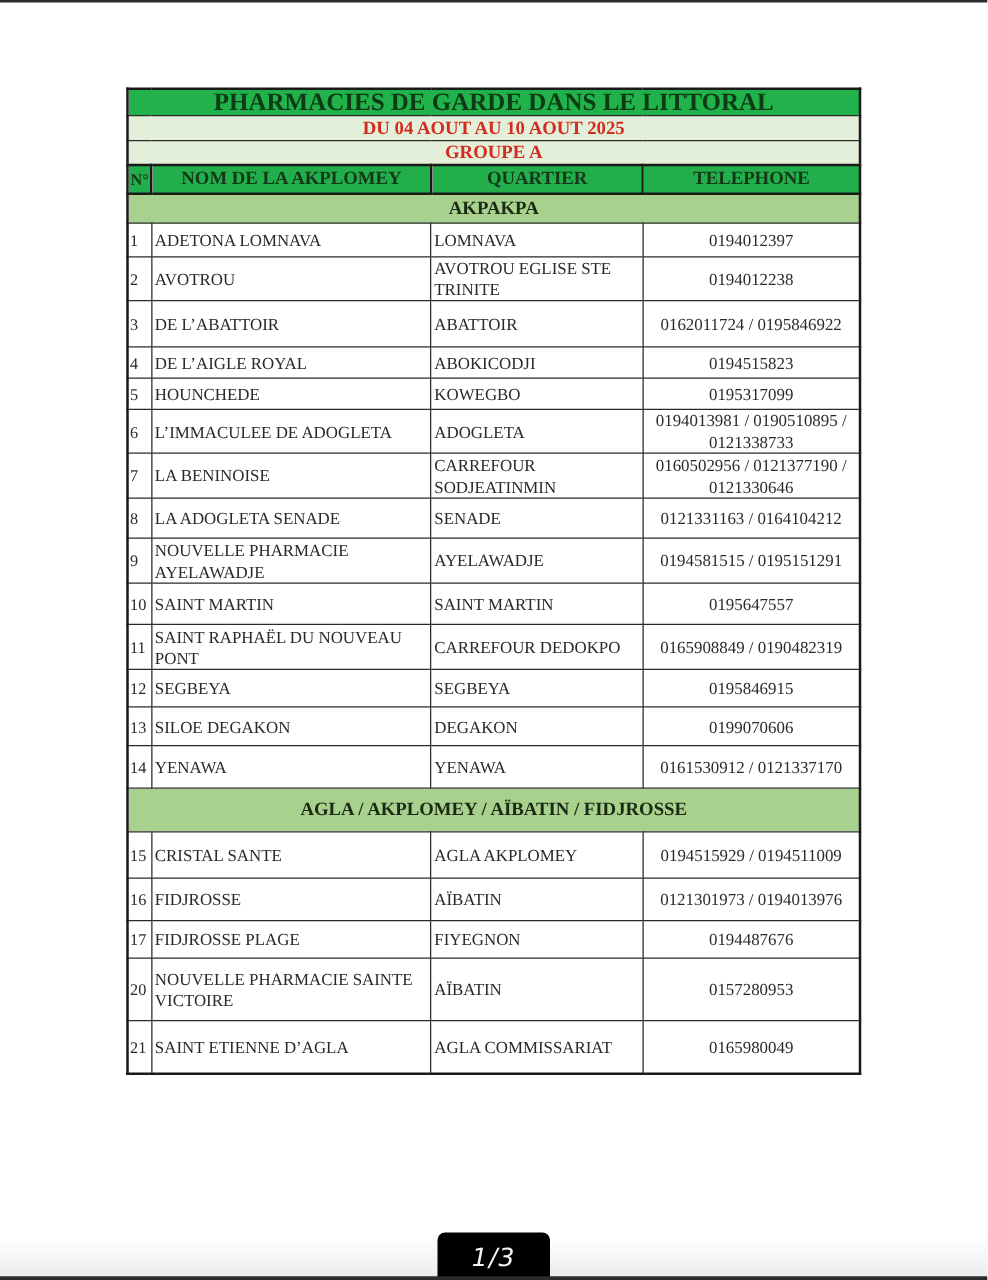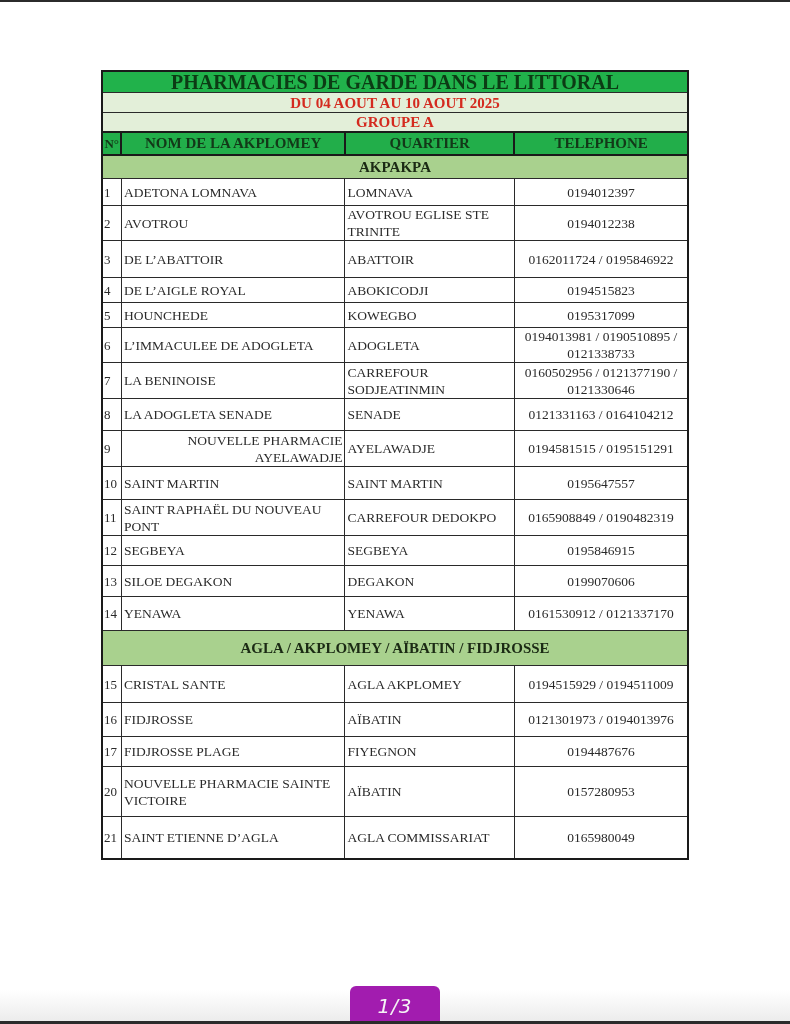--- a/index.html
+++ b/index.html
@@ -32,21 +32,21 @@
   .bottom-shade {
     position: absolute;
     left: 0; top: 990px;
     width: 790px; height: 31px;
     background: linear-gradient(#ffffff, #ececec);
   }
   .page-indicator {
     position: absolute;
     left: 350px; top: 986px;
     width: 90px; height: 36px;
-    background: #a21caf;
+    background: #000000;
     border-radius: 6px 6px 0 0;
     color: #f4f4f4;
     font-family: "DejaVu Sans", sans-serif;
     font-size: 20px;
     font-style: italic;
     text-align: center;
     line-height: 40px;
     letter-spacing: 1px;
   }
   table.pharma {
@@ -190,21 +190,21 @@
           <td class="tel" style="height: 35px;">0160502956 / 0121377190 / 0121330646</td>
         </tr>
         <tr class="data-row">
           <td class="num" style="height: 31px;">8</td>
           <td class="name" style="height: 31px;">LA ADOGLETA SENADE</td>
           <td class="quartier" style="height: 31px;">SENADE</td>
           <td class="tel" style="height: 31px;">0121331163 / 0164104212</td>
         </tr>
         <tr class="data-row">
           <td class="num" style="height: 35px;">9</td>
-          <td class="name" style="height: 35px; text-align: right;">NOUVELLE PHARMACIE AYELAWADJE</td>
+          <td class="name" style="height: 35px;">NOUVELLE PHARMACIE AYELAWADJE</td>
           <td class="quartier" style="height: 35px;">AYELAWADJE</td>
           <td class="tel" style="height: 35px;">0194581515 / 0195151291</td>
         </tr>
         <tr class="data-row">
           <td class="num" style="height: 32px;">10</td>
           <td class="name" style="height: 32px;">SAINT MARTIN</td>
           <td class="quartier" style="height: 32px;">SAINT MARTIN</td>
           <td class="tel" style="height: 32px;">0195647557</td>
         </tr>
         <tr class="data-row">

